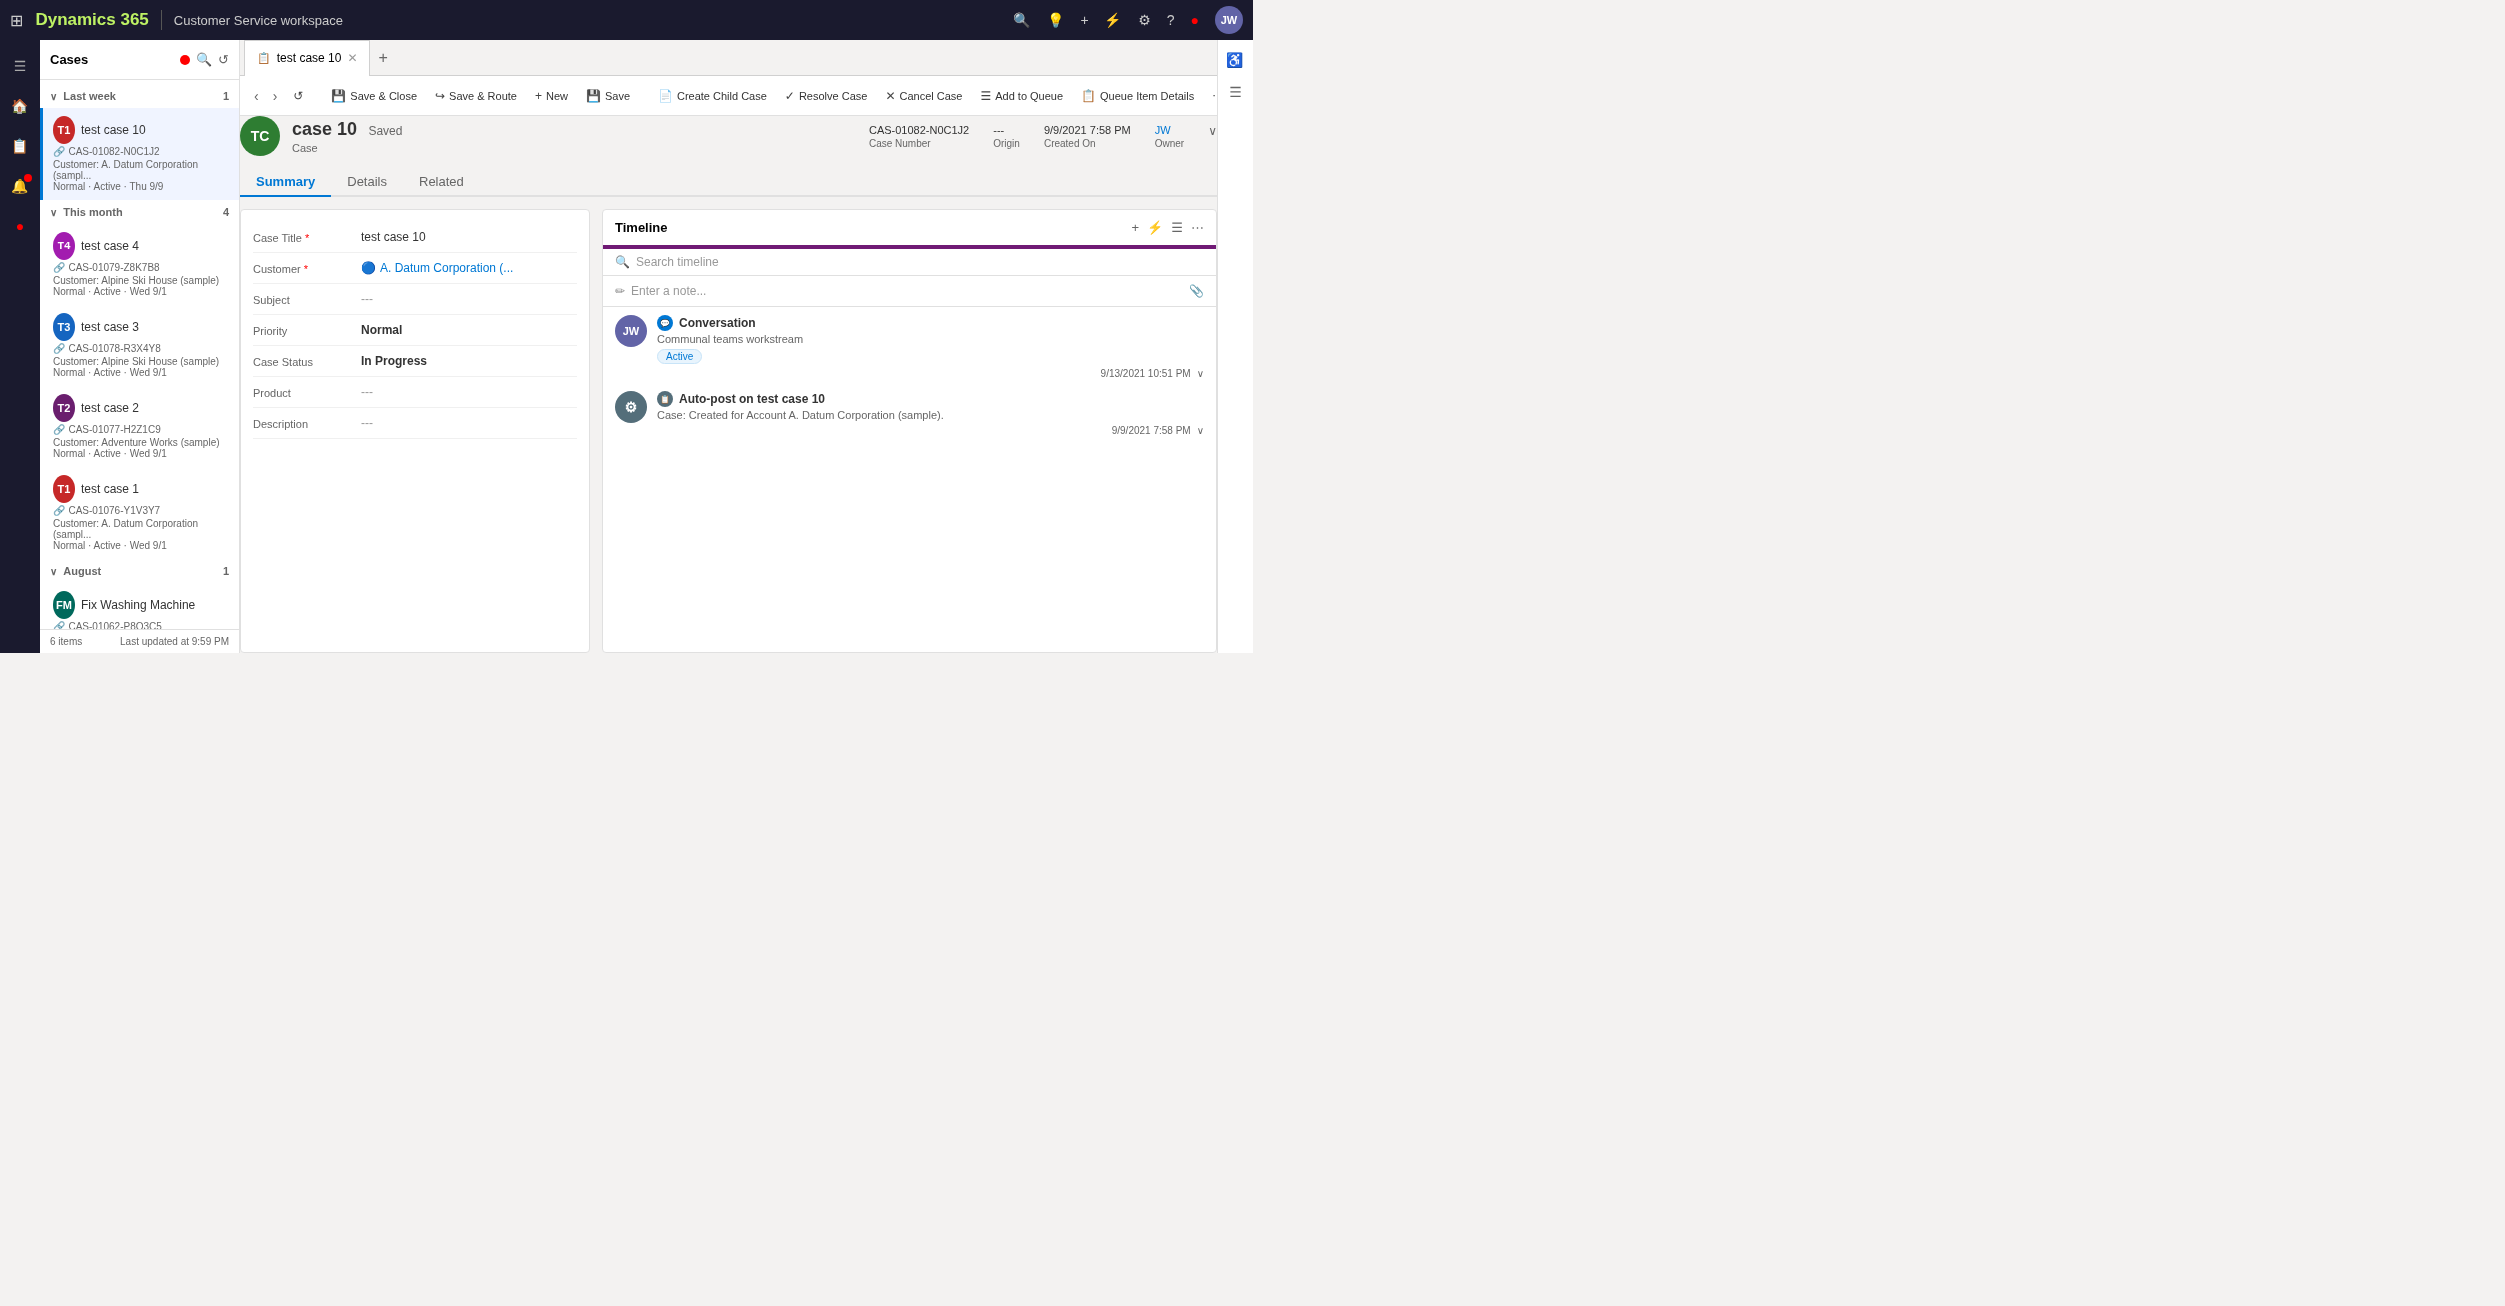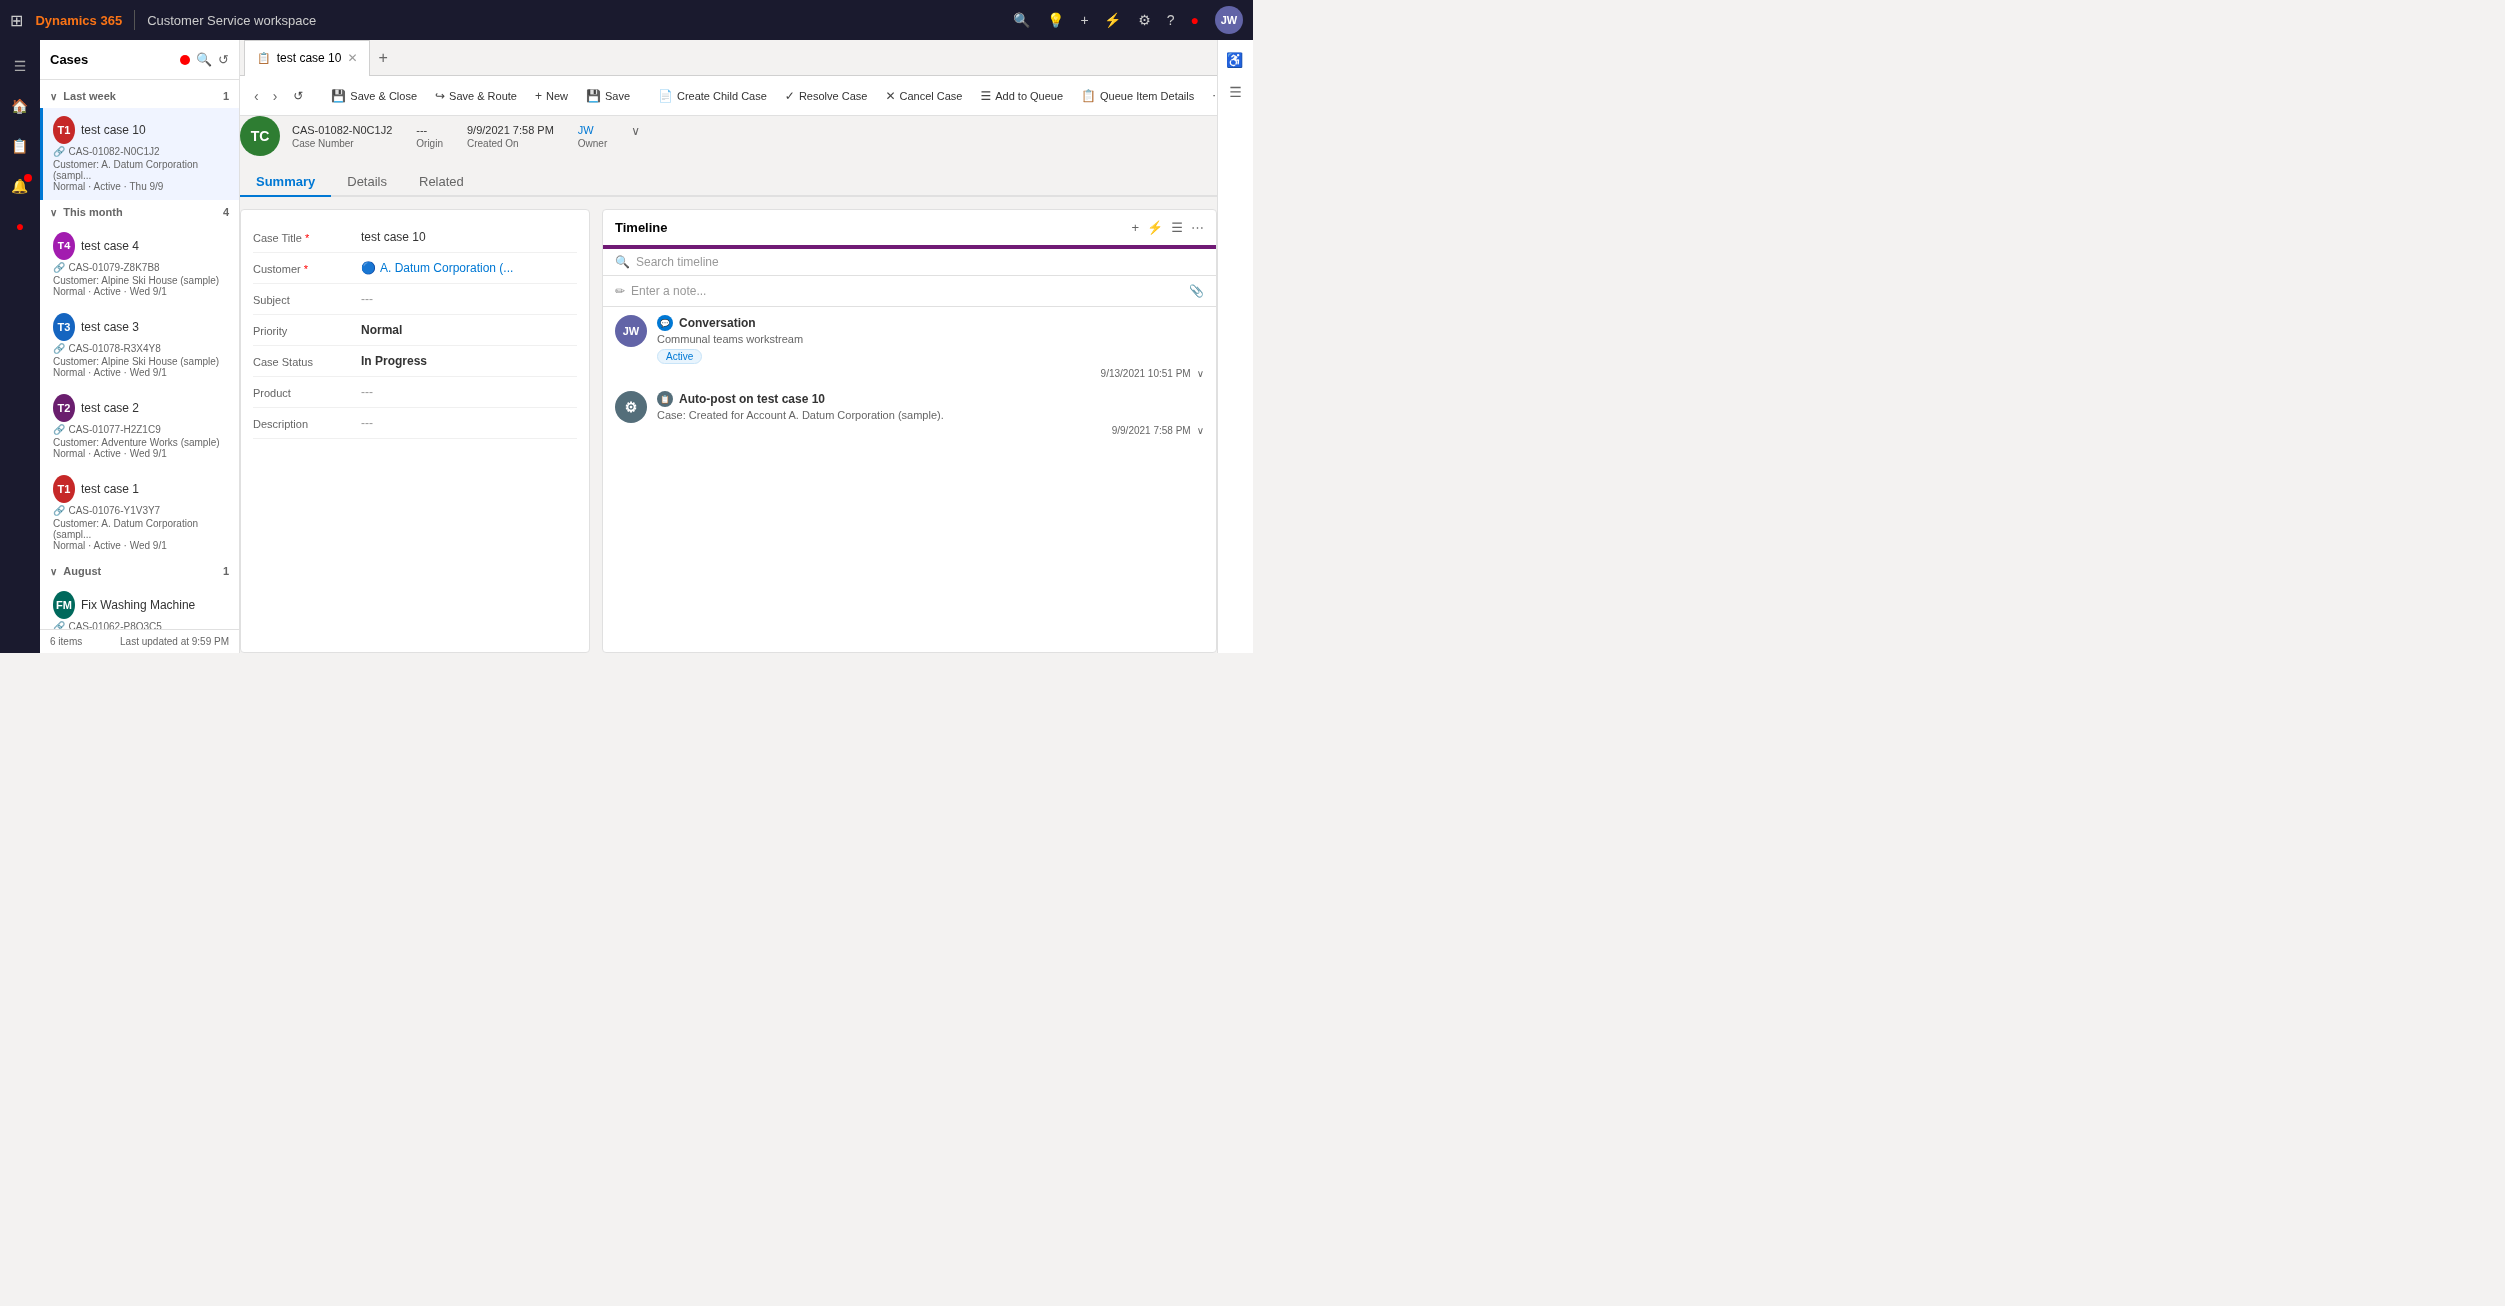--- a/index.html
+++ b/index.html
@@ -4,21 +4,21 @@
   <style>
     * { box-sizing: border-box; margin: 0; padding: 0; font-family: 'Segoe UI', sans-serif; }
     body { width: 1253px; height: 653px; overflow: hidden; background: #f3f2f1; font-size: 12px; }
 
     
     .top-nav {
       display: flex; align-items: center; height: 40px;
       background: #1a1a2e; color: white; padding: 0 10px; gap: 12px;
     }
     .top-nav .app-grid { font-size: 16px; color: #ccc; cursor: pointer; }
-    .top-nav .brand { font-size: 13px; font-weight: 600; color: #f97316; white-space: nowrap; }
+    .top-nav .brand { font-size: 17px; font-weight: 600; color: #bef264; white-space: nowrap; }
     .top-nav .divider { width: 1px; height: 20px; background: #555; }
     .top-nav .module-name { font-size: 13px; color: #ccc; }
     .top-nav .spacer { flex: 1; }
     .top-nav .nav-icons { display: flex; gap: 16px; align-items: center; }
     .top-nav .nav-icon { color: #ccc; font-size: 14px; cursor: pointer; }
     .top-nav .user-avatar {
       width: 28px; height: 28px; border-radius: 50%; background: #6264a7;
       display: flex; align-items: center; justify-content: center;
       font-size: 11px; font-weight: 600; color: white;
     }
@@ -405,20 +405,27 @@
       </button>
       <button class="toolbar-btn">
         <span>⋯</span>
       </button>
     </div>
 
     <div class="case-detail">
 
       <div class="case-detail-header">
         <div class="tc-avatar">TC</div>
+        <div class="case-detail-title">
+          <div>
+            <span class="case-big-name">case 10</span>
+            <span style="font-size:12px;color:#666;margin-left:8px;">Saved</span>
+          </div>
+          <div class="case-subtitle">Case</div>
+        </div>
         <div class="case-meta-right">
           <div class="meta-col">
             <span class="meta-value">CAS-01082-N0C1J2</span>
             <span class="meta-label">Case Number</span>
           </div>
           <div class="meta-col">
             <span class="meta-value">---</span>
             <span class="meta-label">Origin</span>
           </div>
           <div class="meta-col">

